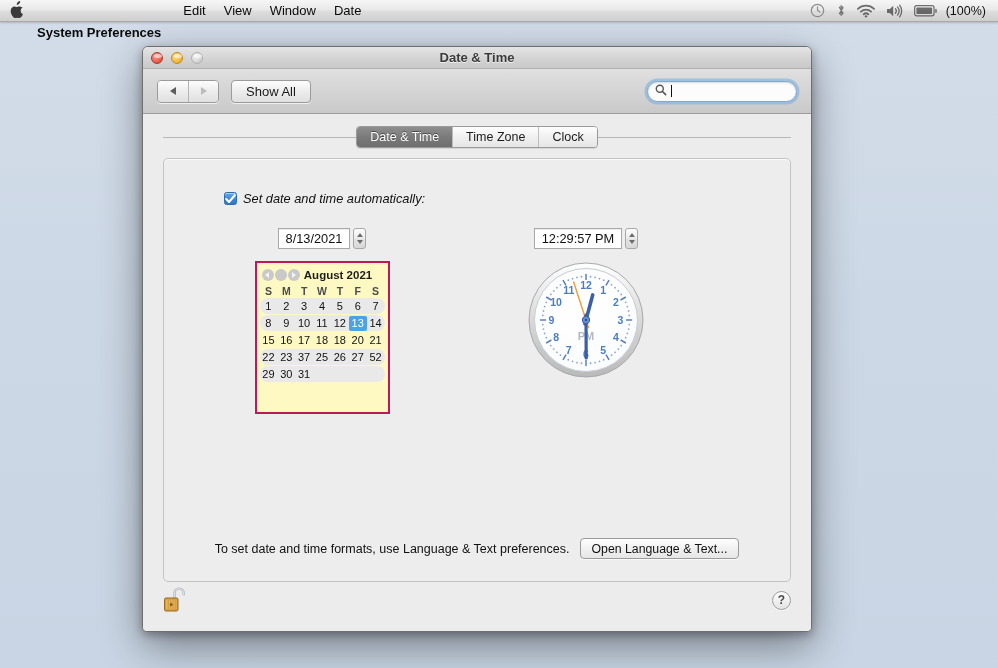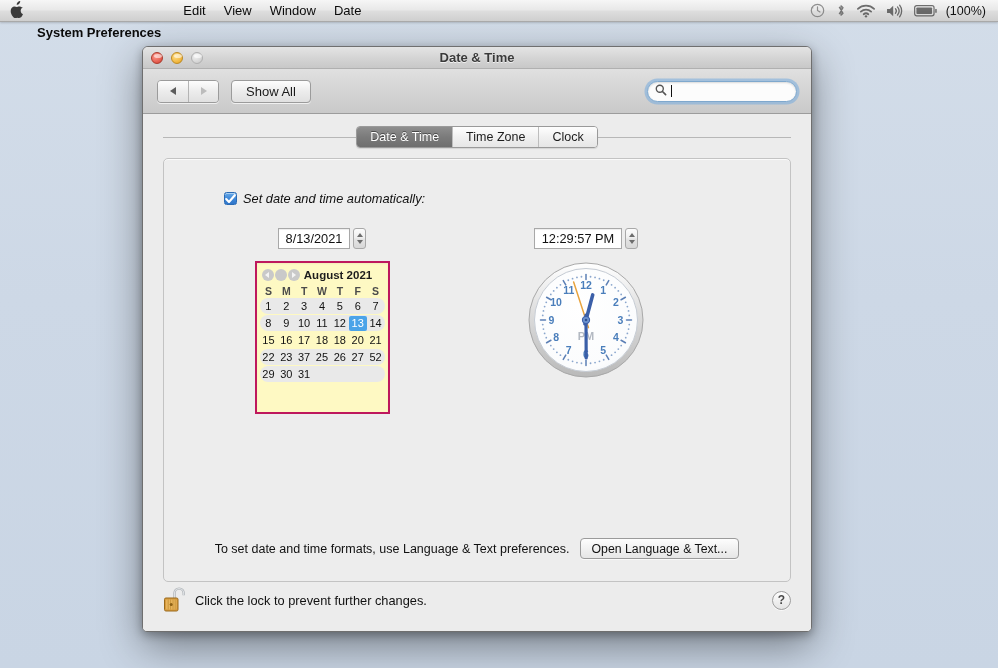--- a/index.html
+++ b/index.html
@@ -613,18 +613,17 @@
           <rect x="3" y="14.4" width="10.5" height="10.2" rx="1" fill="#e8b55e"></rect>
           <g stroke="#c28f33" stroke-width="0.8">
             <line x1="5.2" y1="14.4" x2="5.2" y2="24.6"></line>
             <line x1="7.6" y1="14.4" x2="7.6" y2="24.6"></line>
             <line x1="10" y1="14.4" x2="10" y2="24.6"></line>
             <line x1="12.2" y1="14.4" x2="12.2" y2="24.6"></line>
           </g>
           <circle cx="8.2" cy="19.5" r="1.5" fill="#8b6016"></circle>
         </svg>
       </span>
-      <span class="lock-text">Click the lock to prevent further changes.</span>
       <span class="helpbtn">?</span>
     </div>
 
   </div>
 </div>
 
 </body></html>

